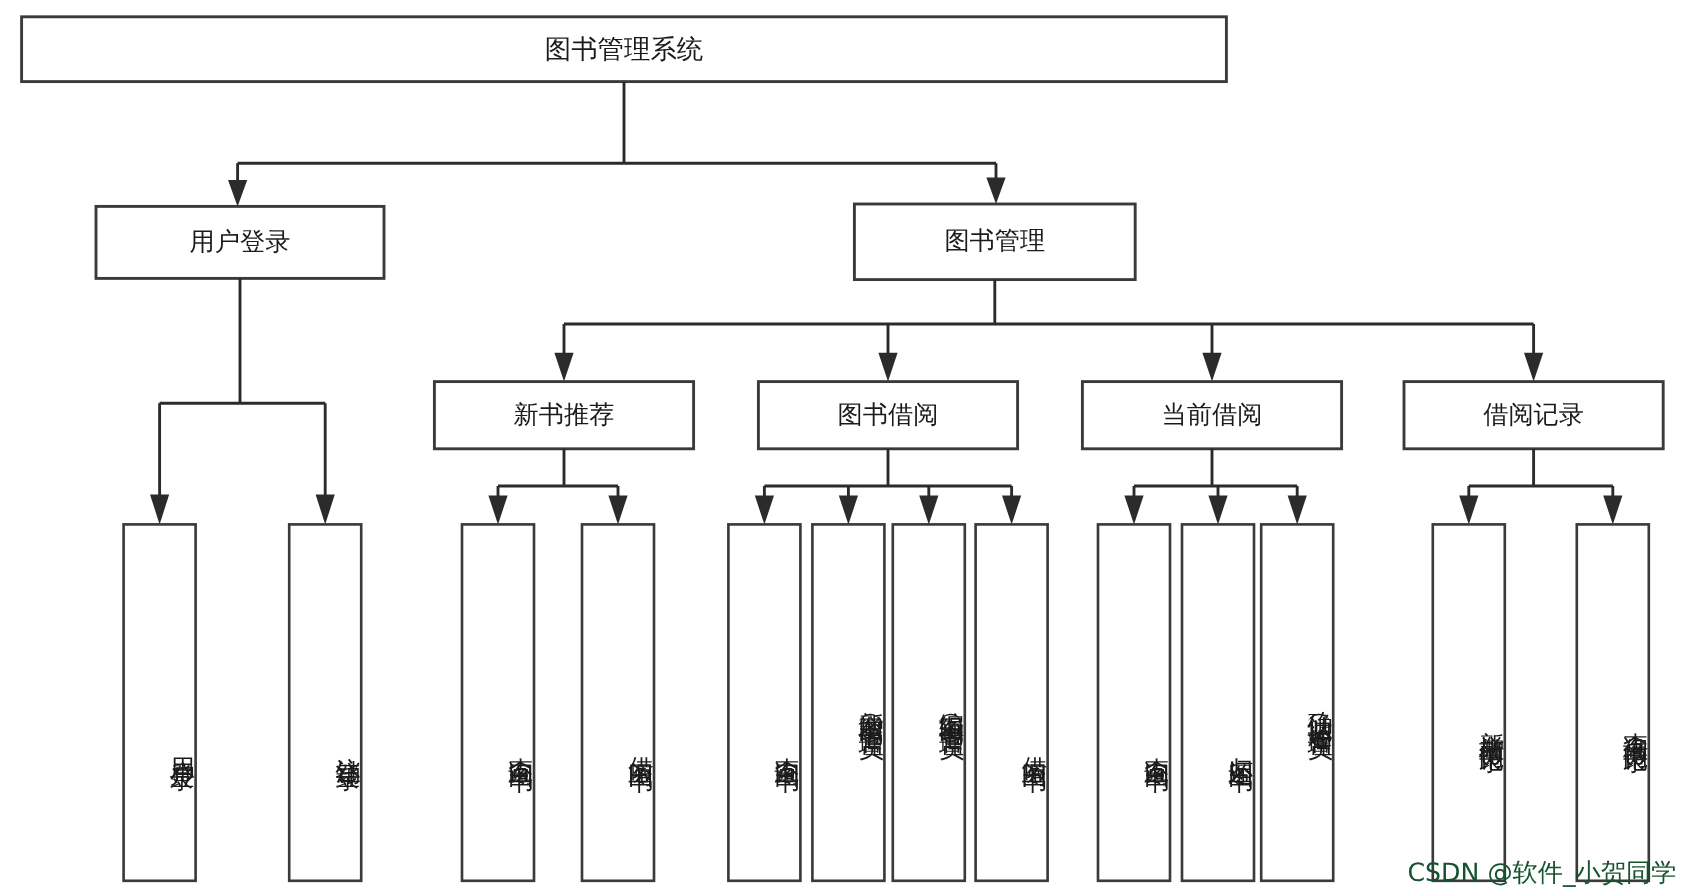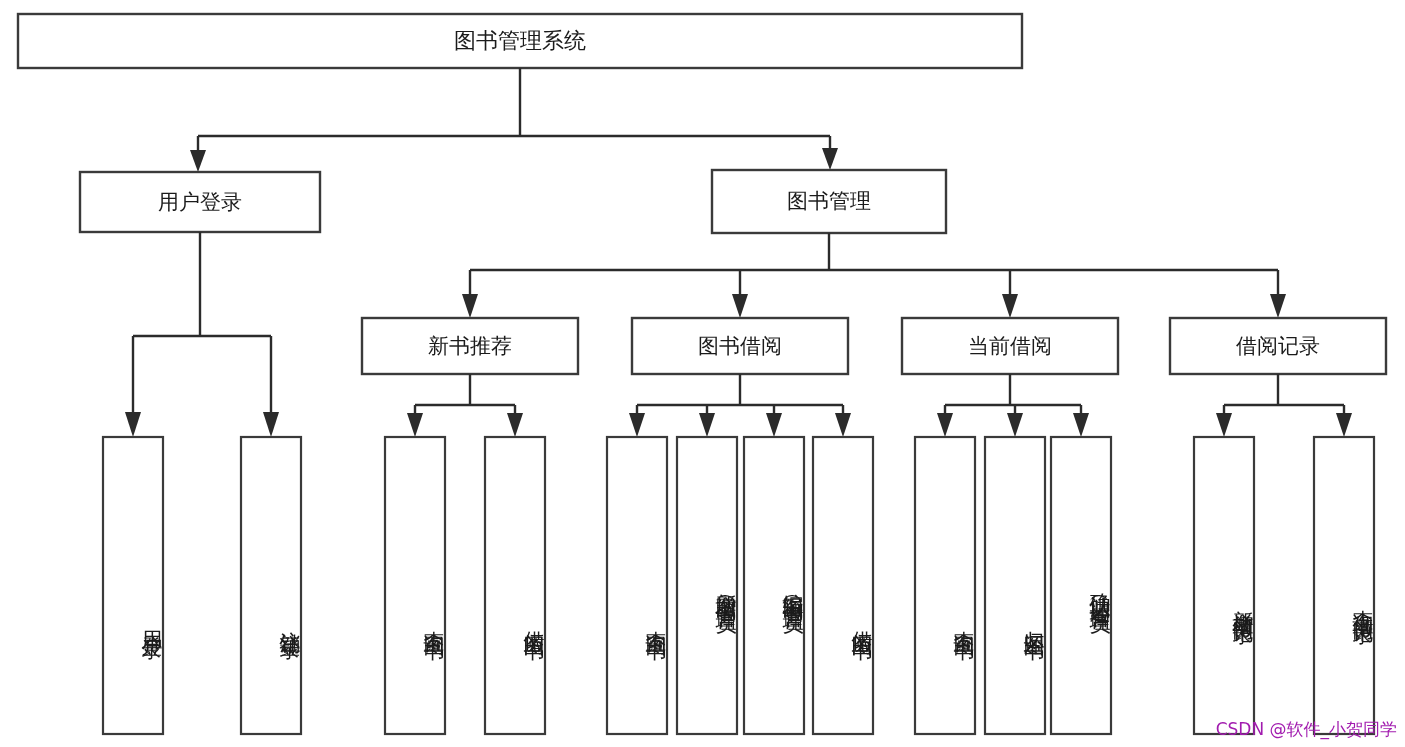--- a/index.html
+++ b/index.html
@@ -68,22 +68,22 @@
     color: #1b1b1b;
     letter-spacing: 3px;
     white-space: nowrap;
     pointer-events: none;
   }
   .watermark {
     position: absolute;
     right: 8px;
     bottom: 6px;
     font-family: "DejaVu Sans", "Liberation Sans", sans-serif;
-    font-size: 17px;
-    color: #a21caf;
+    font-size: 21px;
+    color: #14532d;
     white-space: nowrap;
   }
 </style>
 </head>
 <body>
 
 <div id="diagram-root">
 
   <svg id="flow" viewBox="0 0 1405 747">
 

